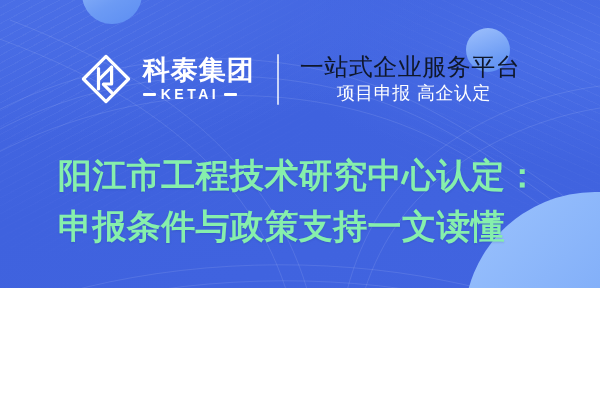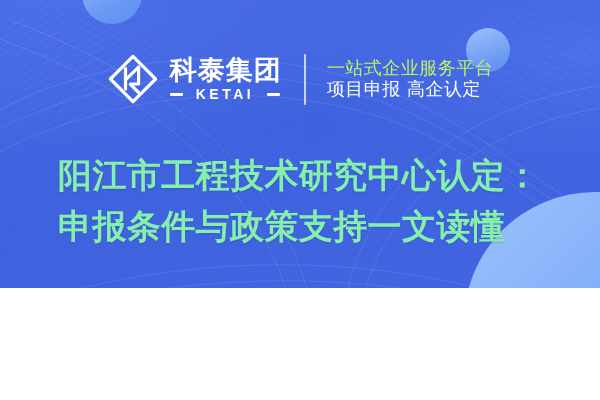--- a/index.html
+++ b/index.html
@@ -84,43 +84,44 @@
 
   .mark{width:52px;height:52px;flex:0 0 52px;}
 
   .wordmark{display:flex;flex-direction:column;align-items:stretch;gap:3px;}
   .wordmark-cn{
     font-size:27px;line-height:1;font-weight:bold;color:#ffffff;
     letter-spacing:1px;white-space:nowrap;
     font-family:"DejaVu Sans","Liberation Sans",sans-serif;
   }
   .wordmark-en{
-    display:flex;align-items:center;gap:13px;white-space:nowrap;
+    display:flex;align-items:center;gap:5px;white-space:nowrap;
   }
   .wordmark-en .bar{display:block;height:3px;width:13px;background:#fff;border-radius:1px;}
   .wordmark-en .txt{
     font-size:14px;font-weight:bold;color:#ffffff;letter-spacing:3.5px;
     font-family:"Liberation Sans",sans-serif;
   }
 
   .divider{
     width:2px;height:51px;background:rgba(255,255,255,.72);
     margin:0 21px 0 22px;border-radius:1px;flex:0 0 2px;
   }
 
   .slogan{display:flex;flex-direction:column;gap:2px;}
   .slogan-main{
-    font-size:18px;line-height:1.08;color:#bef264;white-space:nowrap;
+    font-size:24px;line-height:1.08;color:#0f172a;white-space:nowrap;
     font-family:"DejaVu Sans","Liberation Sans",sans-serif;
     letter-spacing:.5px;
   }
   .slogan-sub{
     font-size:18px;line-height:1.15;color:#ffffff;white-space:nowrap;
     font-family:"DejaVu Sans","Liberation Sans",sans-serif;
     letter-spacing:.5px;
+    margin-left:37px;
   }
 
   
   .headline{
     position:absolute;left:58px;top:150px;width:500px;
     color:#86efac;font-weight:bold;
     font-size:34px;line-height:51px;letter-spacing:.4px;
     font-family:"DejaVu Sans","Liberation Sans",sans-serif;
     text-shadow:0 1px 2px rgba(20,45,120,.18);
   }

